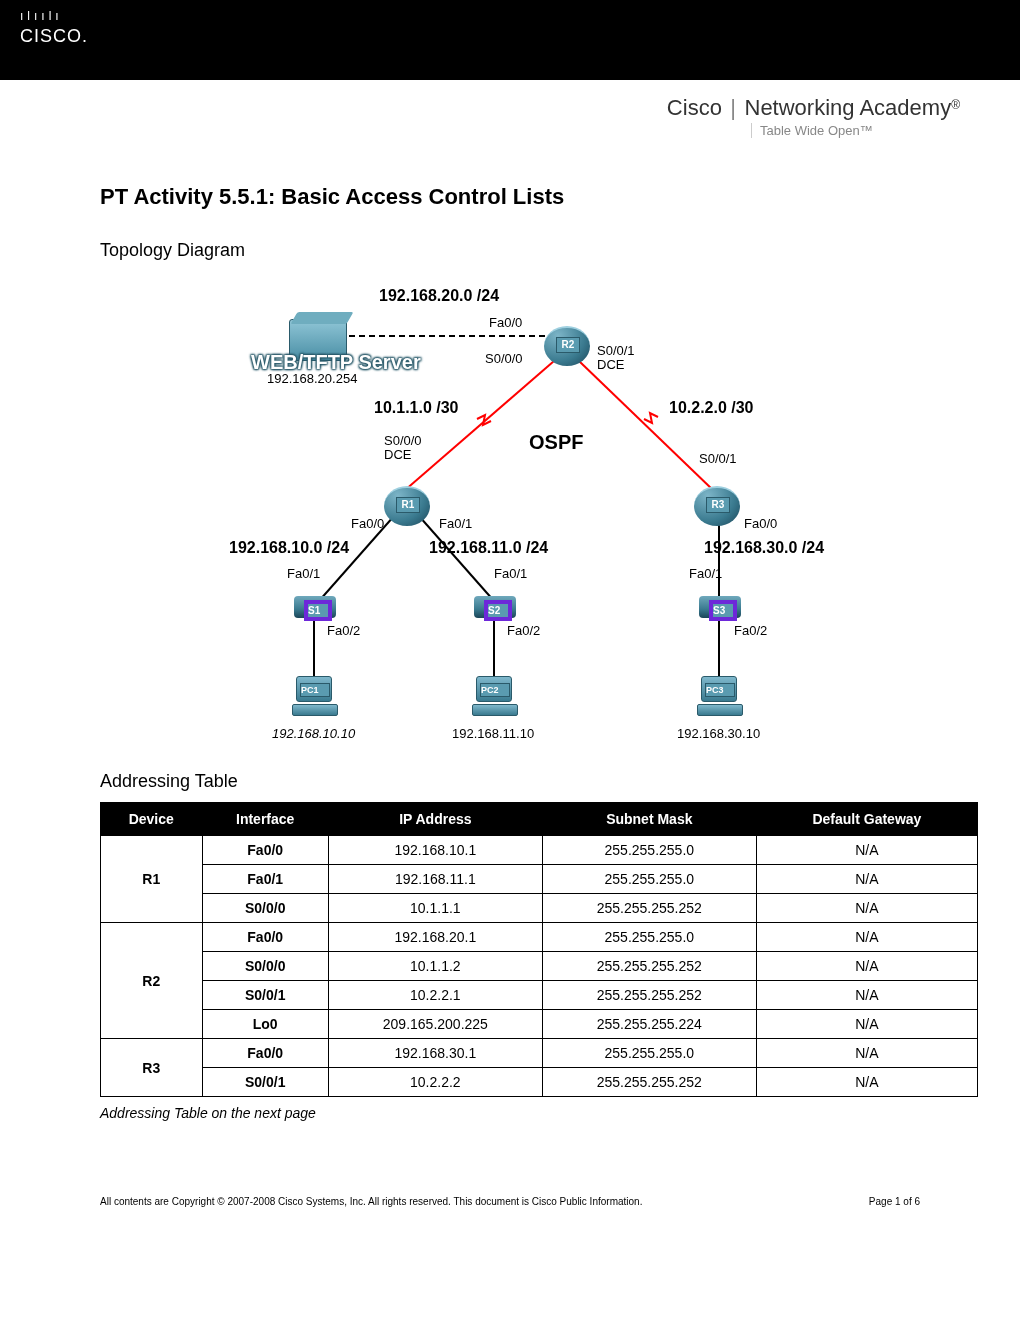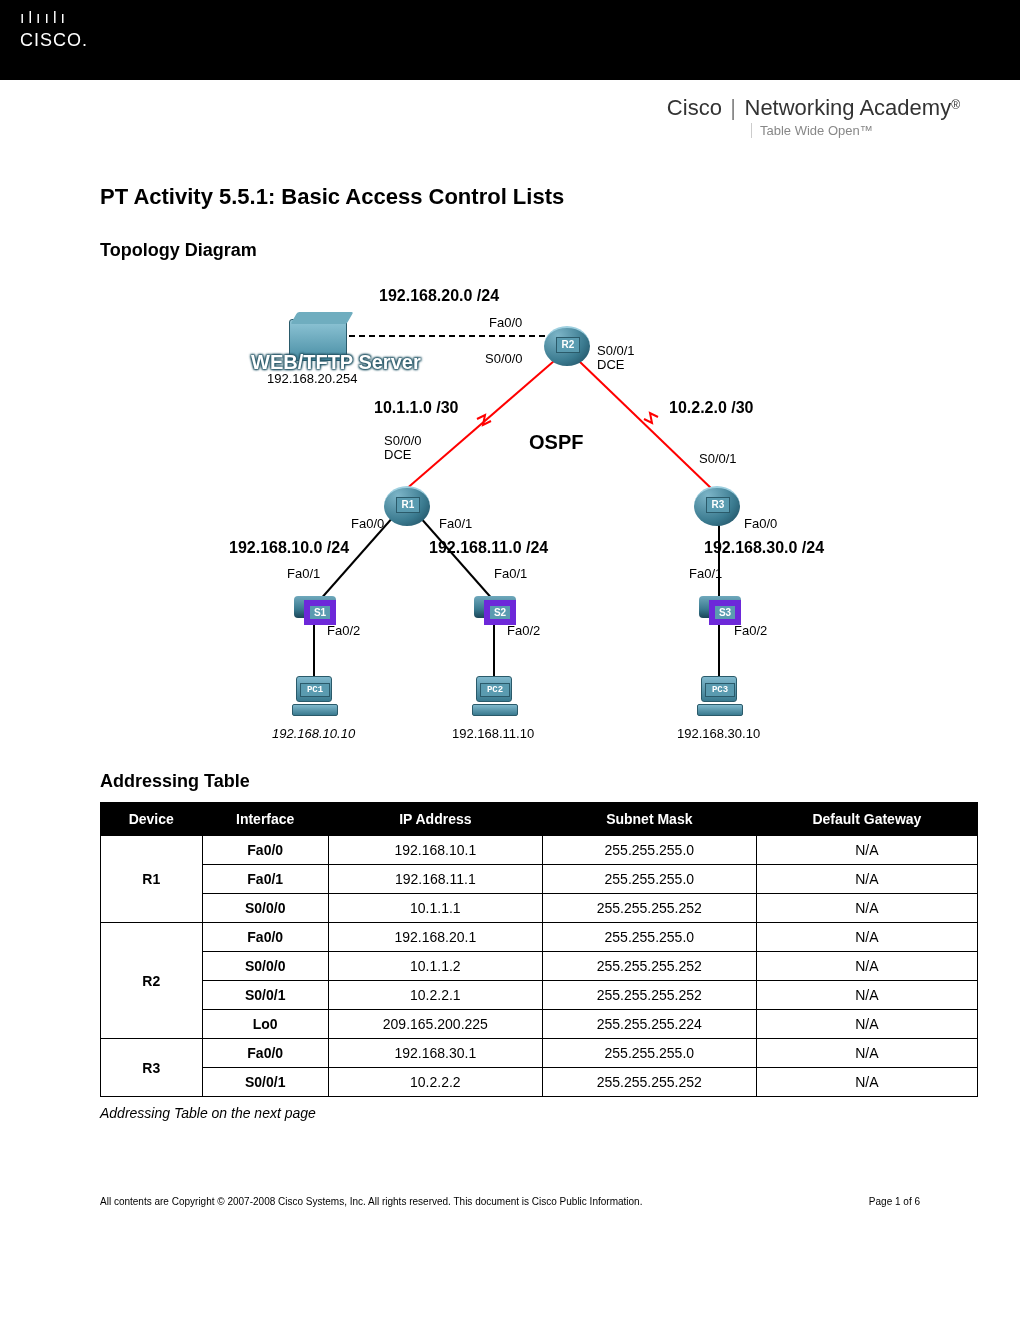--- a/index.html
+++ b/index.html
@@ -9,21 +9,21 @@
     background: #fff;
     width: 1020px;
   }
   .top-bar {
     background: #000;
     height: 70px;
     padding: 10px 20px 0 20px;
   }
   .cisco-logo {
     color: #fff;
-    font-size: 16px;
+    font-size: 12px;
     letter-spacing: 4px;
     line-height: 1;
   }
   .cisco-text {
     color: #fff;
     font-size: 18px;
     letter-spacing: 1px;
     font-weight: normal;
     margin-top: 4px;
   }
@@ -51,21 +51,21 @@
   .content {
     padding: 20px 42px 0 100px;
   }
   h1.title {
     font-size: 22px;
     font-weight: bold;
     margin: 20px 0 30px 0;
   }
   h2.section {
     font-size: 18px;
-    font-weight: bold;
+    font-weight: normal;
     margin: 20px 0 10px 0;
   }
   .diagram {
     position: relative;
     width: 760px;
     height: 480px;
     margin: 0 auto;
   }
   .diagram svg {
     position: absolute;
@@ -103,24 +103,24 @@
     width: 42px;
     height: 22px;
     background: linear-gradient(180deg, #6fa8bc 0%, #3a7a8f 60%, #1a4558 100%);
     border-radius: 4px;
   }
   .switch-label {
     position: absolute;
     width: 20px;
     height: 13px;
     background: #5a9bb0;
-    border: 6px solid #6d28d9;
+    border: 4px solid #6d28d9;
     color: #fff;
     font-size: 10px;
-    text-align: center;
+    text-align: left;
     line-height: 13px;
     font-weight: bold;
   }
   .pc {
     position: absolute;
     width: 44px;
     height: 38px;
   }
   .pc .monitor {
     width: 34px; height: 24px;
@@ -137,24 +137,23 @@
     margin-top: 2px;
   }
   .pc-label {
     position: absolute;
     width: 28px;
     height: 12px;
     background: #5a9bb0;
     border: 1px solid #2a5a6a;
     color: #fff;
     font-size: 9px;
-    text-align: center;
+    text-align: left;
     line-height: 12px;
     font-weight: bold;
-    font-family: Liberation Mono, monospace;
   }
   .server {
     position: absolute;
     width: 56px;
     height: 40px;
     background: linear-gradient(180deg, #8fc5d6, #4a8fa5);
     border: 1px solid #2a5a6a;
     border-radius: 3px;
   }
   .server .top {

